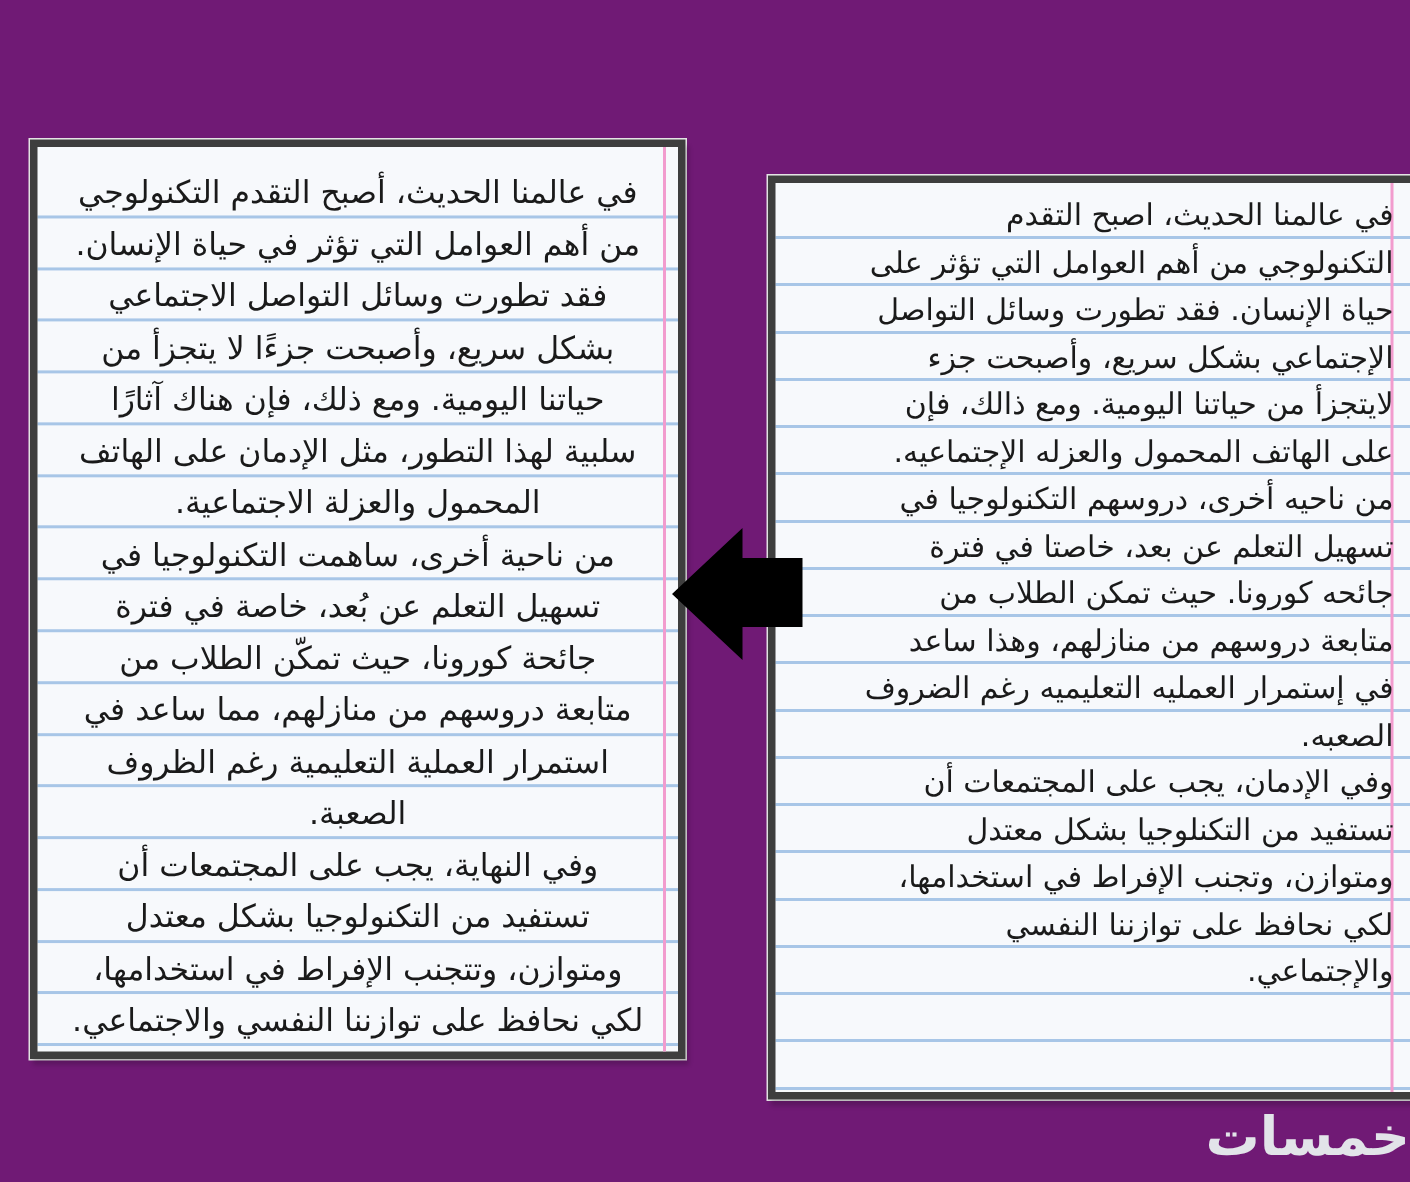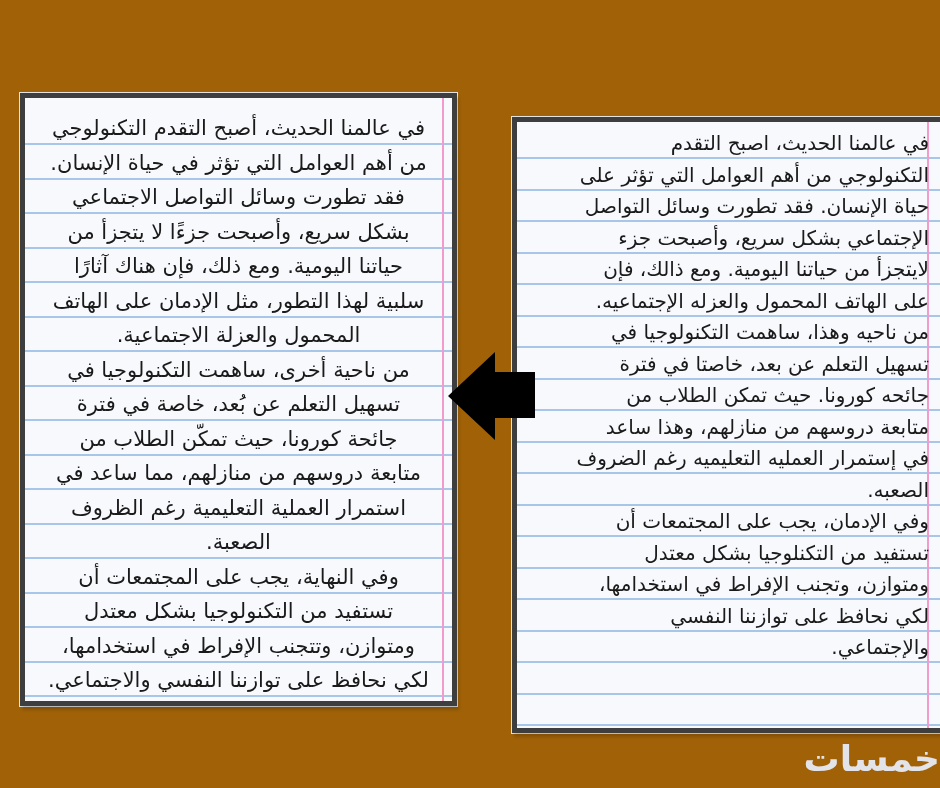--- a/index.html
+++ b/index.html
@@ -2,21 +2,21 @@
 <html lang="ar"><head>
 <meta charset="utf-8">
 <style>
   html, body { margin: 0; padding: 0; }
   body { font-family: "DejaVu Sans", sans-serif; }
 
   .canvas {
     position: relative;
     width: 940px;
     height: 788px;
-    background: #a16207;
+    background: #701a75;
     overflow: hidden;
   }
 
   
   .page {
     position: absolute;
     box-sizing: border-box;
     background-color: #f7f9fc;
     border: 5px solid #3e3e3e;
     box-shadow: 2px 4px 3px rgba(0,0,0,0.18), 0 0 0 1px #e4e4e4;
@@ -121,21 +121,21 @@
 
   <article class="page page-right">
     <div class="margin-line"></div>
     <div class="lines">
         <div class="row">في عالمنا الحديث، اصبح التقدم</div>
         <div class="row">التكنولوجي من أهم العوامل التي تؤثر على</div>
         <div class="row">حياة الإنسان. فقد تطورت وسائل التواصل</div>
         <div class="row">الإجتماعي بشكل سريع، وأصبحت جزء</div>
         <div class="row">لايتجزأ من حياتنا اليومية. ومع ذالك، فإن</div>
         <div class="row">على الهاتف المحمول والعزله الإجتماعيه.</div>
-        <div class="row">من ناحيه وهذا، ساهمت التكنولوجيا في</div>
+        <div class="row">من ناحيه أخرى، دروسهم التكنولوجيا في</div>
         <div class="row">تسهيل التعلم عن بعد، خاصتا في فترة</div>
         <div class="row">جائحه كورونا. حيث تمكن الطلاب من</div>
         <div class="row">متابعة دروسهم من منازلهم، وهذا ساعد</div>
         <div class="row">في إستمرار العمليه التعليميه رغم الضروف</div>
         <div class="row">الصعبه.</div>
         <div class="row">وفي الإدمان، يجب على المجتمعات أن</div>
         <div class="row">تستفيد من التكنلوجيا بشكل معتدل</div>
         <div class="row">ومتوازن، وتجنب الإفراط في استخدامها،</div>
         <div class="row">لكي نحافظ على توازننا النفسي</div>
         <div class="row">والإجتماعي.</div>

